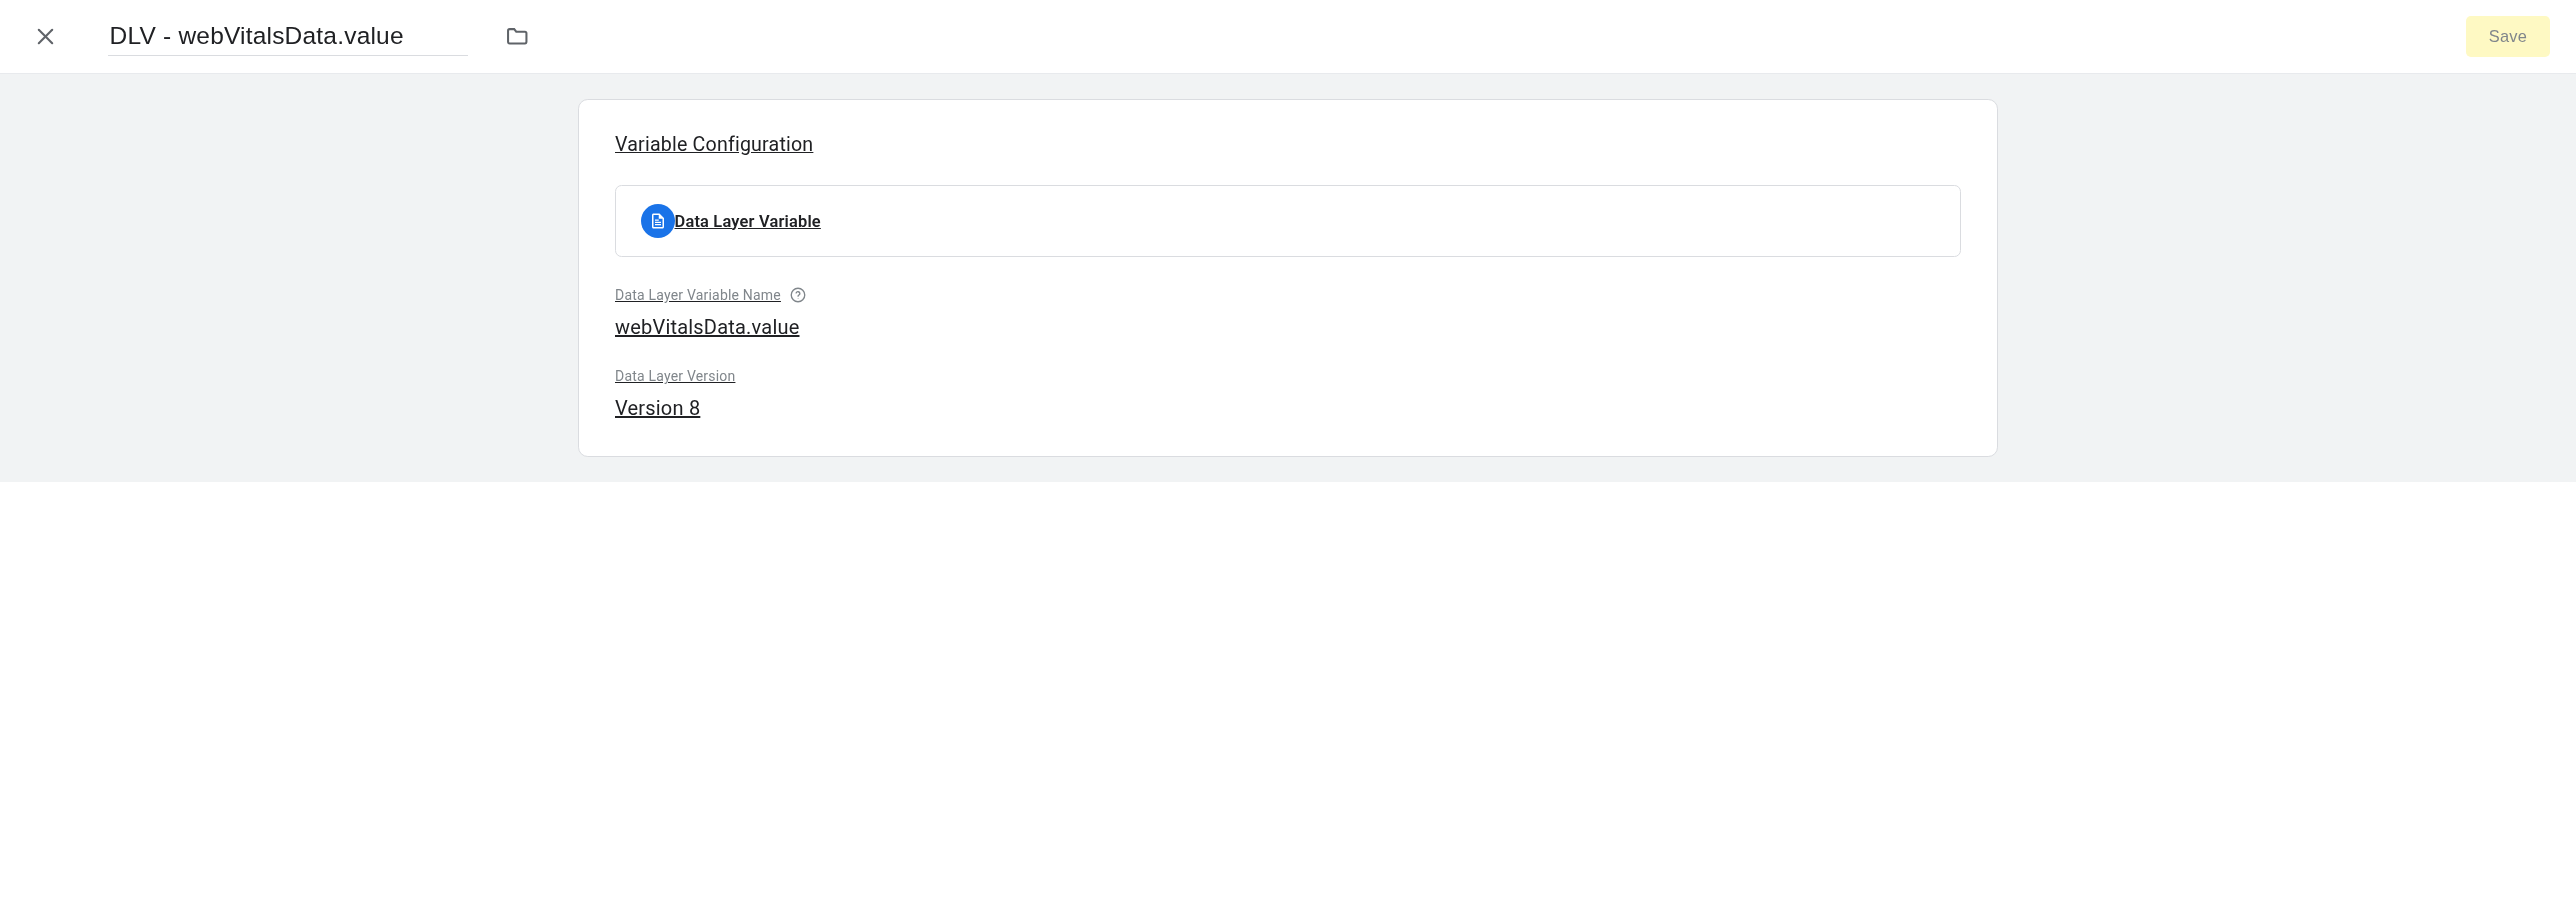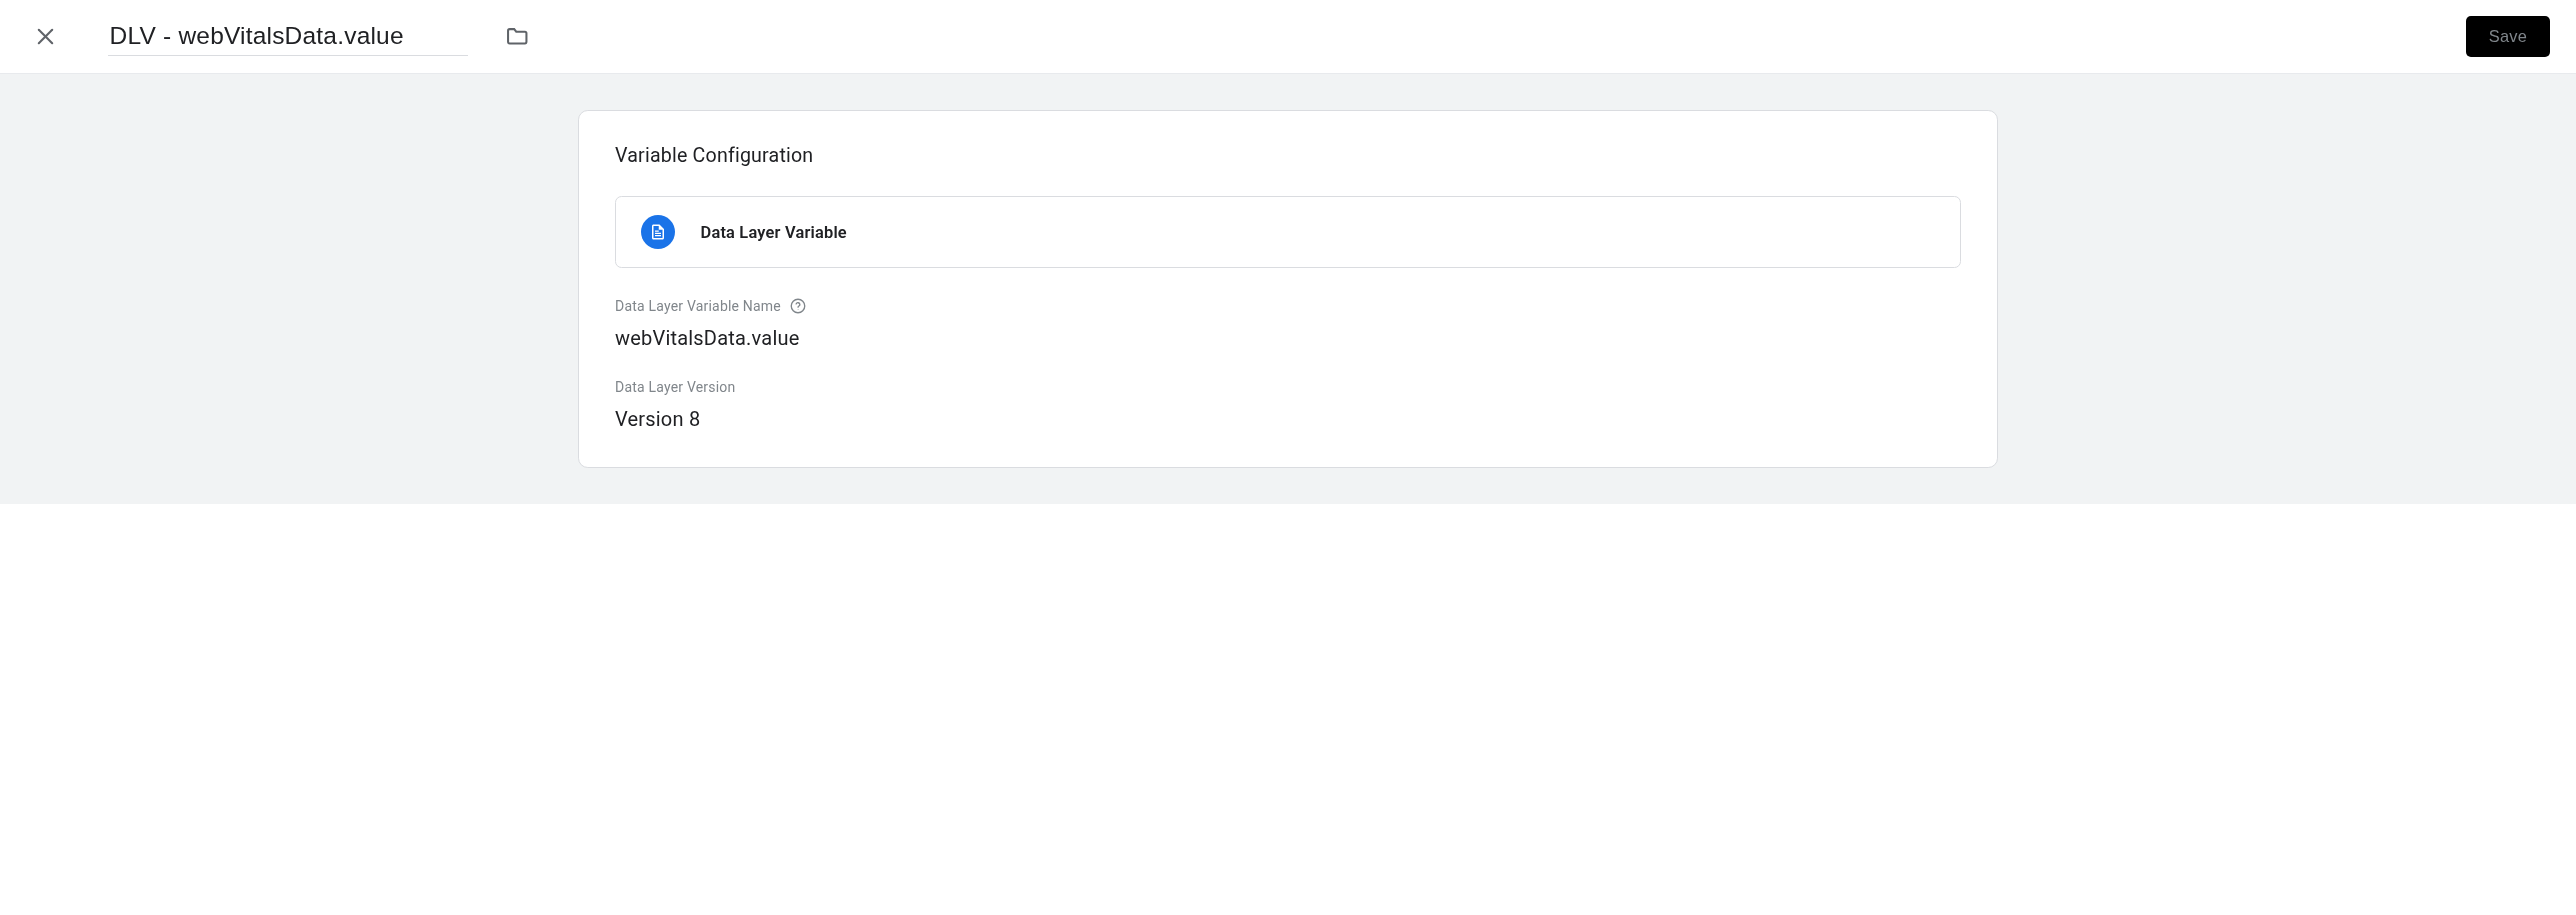--- a/index.html
+++ b/index.html
@@ -58,34 +58,35 @@
       margin-left: 13px;
     }
     .folder-btn svg {
       width: 24.5px;
       height: 24.5px;
     }
     .spacer {
       flex: 1;
     }
     .save-btn {
-      background: #000000;
+      background: #fef9c3;
       color: #80868b;
       border: none;
       border-radius: 4.9px;
       padding: 11.4px 23px;
       font-size: 16.4px;
       font-weight: 500;
       cursor: pointer;
       letter-spacing: 0.2px;
     }
     .content-area {
       background: #f1f3f4;
-      padding: 36px 0;
+      padding: 25px 0;
       min-height: 384px;
+      text-decoration: underline;
     }
     .config-card {
       background: #ffffff;
       border: 0.8px solid #dadce0;
       border-radius: 9.8px;
       margin: 0 auto;
       width: 1420px;
       max-width: 92%;
       padding: 33px 36px 36px 36px;
     }
@@ -104,21 +105,20 @@
       display: flex;
       align-items: center;
       gap: 8.2px;
     }
     .type-selector {
       border: 0.8px solid #dadce0;
       border-radius: 6.5px;
       padding: 18px 24.5px;
       display: flex;
       align-items: center;
-      gap: 26px;
       cursor: pointer;
       margin-bottom: 29px;
     }
     .type-icon {
       width: 34px;
       height: 34px;
       border-radius: 50%;
       background: #1a73e8;
       display: flex;
       align-items: center;

